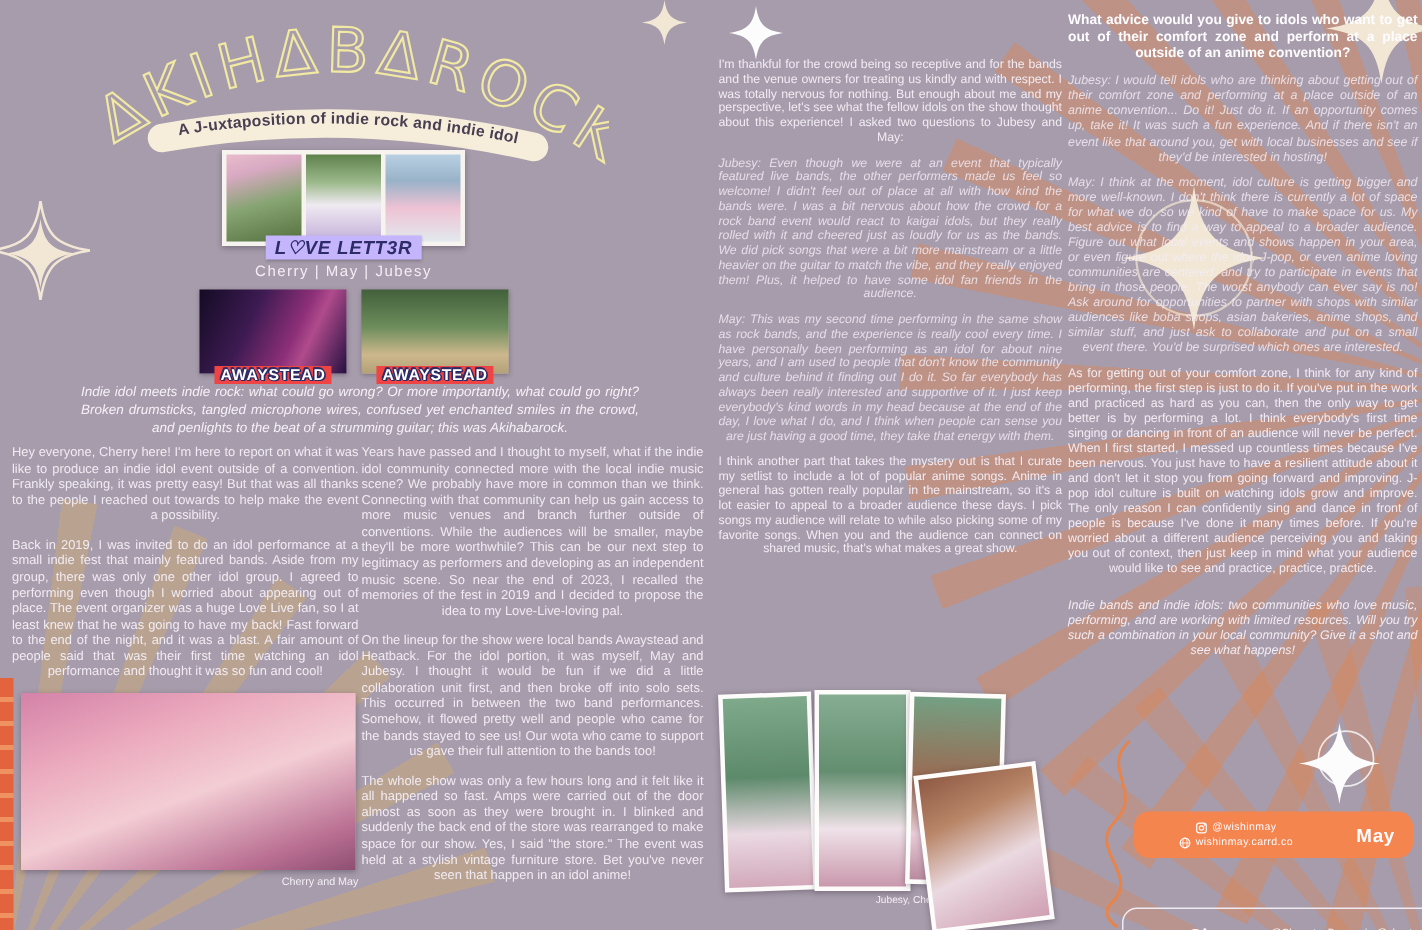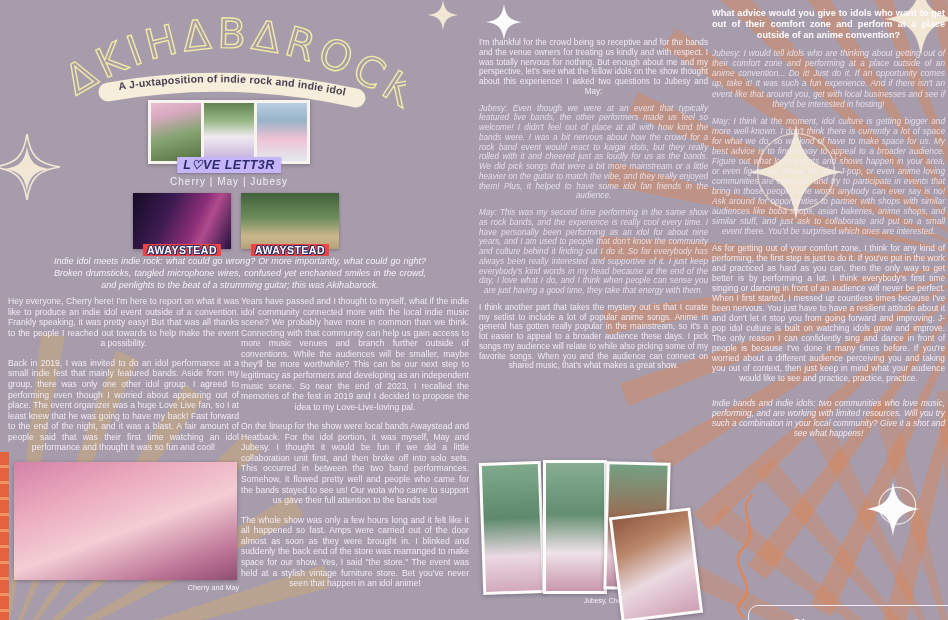--- a/index.html
+++ b/index.html
@@ -206,20 +206,41 @@
     <p class="body-p ans">May: I think at the moment, idol culture is getting bigger and more well-known. I don't think there is currently a lot of space for what we do, so we kind of have to make space for us. My best advice is to find a way to appeal to a broader audience. Figure out what local events and shows happen in your area, or even figure out where the idol, J-pop, or even anime loving communities are centered, and try to participate in events that bring in those people. The worst anybody can ever say is no! Ask around for opportunities to partner with shops with similar audiences like boba shops, asian bakeries, anime shops, and similar stuff, and just ask to collaborate and put on a small event there. You'd be surprised which ones are interested.</p>
     <p class="body-p">As for getting out of your comfort zone, I think for any kind of performing, the first step is just to do it. If you've put in the work and practiced as hard as you can, then the only way to get better is by performing a lot. I think everybody's first time singing or dancing in front of an audience will never be perfect. When I first started, I messed up countless times because I've been nervous. You just have to have a resilient attitude about it and don't let it stop you from going forward and improving. J-pop idol culture is built on watching idols grow and improve. The only reason I can confidently sing and dance in front of people is because I've done it many times before. If you're worried about a different audience perceiving you and taking you out of context, then just keep in mind what your audience would like to see and practice, practice, practice.</p>
     <p class="body-p closing">Indie bands and indie idols: two communities who love music, performing, and are working with limited resources. Will you try such a combination in your local community? Give it a shot and see what happens!</p>
   </div>
 
   <svg class="squiggle" width="28" height="130" viewBox="0 0 28 130">
     <path d="M22 4 C2 22 32 38 12 58 C-6 76 30 94 10 112 C4 118 8 124 14 128" fill="none" stroke="#e8834a" stroke-width="2"></path>
   </svg>
 
 
+  <div class="card card-may">
+    <div class="handles">
+      <div class="handle-row">
+        <svg width="8" height="8" viewBox="0 0 10 10">
+            <rect x="1" y="1" width="8" height="8" rx="2.2" fill="none" stroke="#fdfbfe"></rect>
+            <circle cx="5" cy="5" r="1.8" fill="none" stroke="#fdfbfe"></circle>
+            <circle cx="7.6" cy="2.4" r=".7" fill="#fdfbfe"></circle>
+          </svg>
+        <span>@wishinmay</span>
+      </div>
+      <div class="handle-row">
+        <svg width="8" height="8" viewBox="0 0 10 10">
+            <circle cx="5" cy="5" r="4" fill="none" stroke="#fdfbfe"></circle>
+            <ellipse cx="5" cy="5" rx="1.8" ry="4" fill="none" stroke="#fdfbfe" stroke-width=".7"></ellipse>
+            <line x1="1" y1="5" x2="9" y2="5" stroke="#fdfbfe" stroke-width=".7"></line>
+          </svg>
+        <span>wishinmay.carrd.co</span>
+      </div>
+    </div>
+    <div class="name">May</div>
+  </div>
 
   <div class="card card-cherry">
     <div class="name">Cherry</div>
     <div class="cherry-handles">
       <div class="ch-colgrp">
         <span>@CherrytonBauer</span>
         <div class="icon-row">
           <svg width="8" height="8" viewBox="0 0 10 10">
               <rect x="1" y="1" width="8" height="8" rx="2.2" fill="none" stroke="#fdfbfe"></rect>
               <circle cx="5" cy="5" r="1.8" fill="none" stroke="#fdfbfe"></circle>

